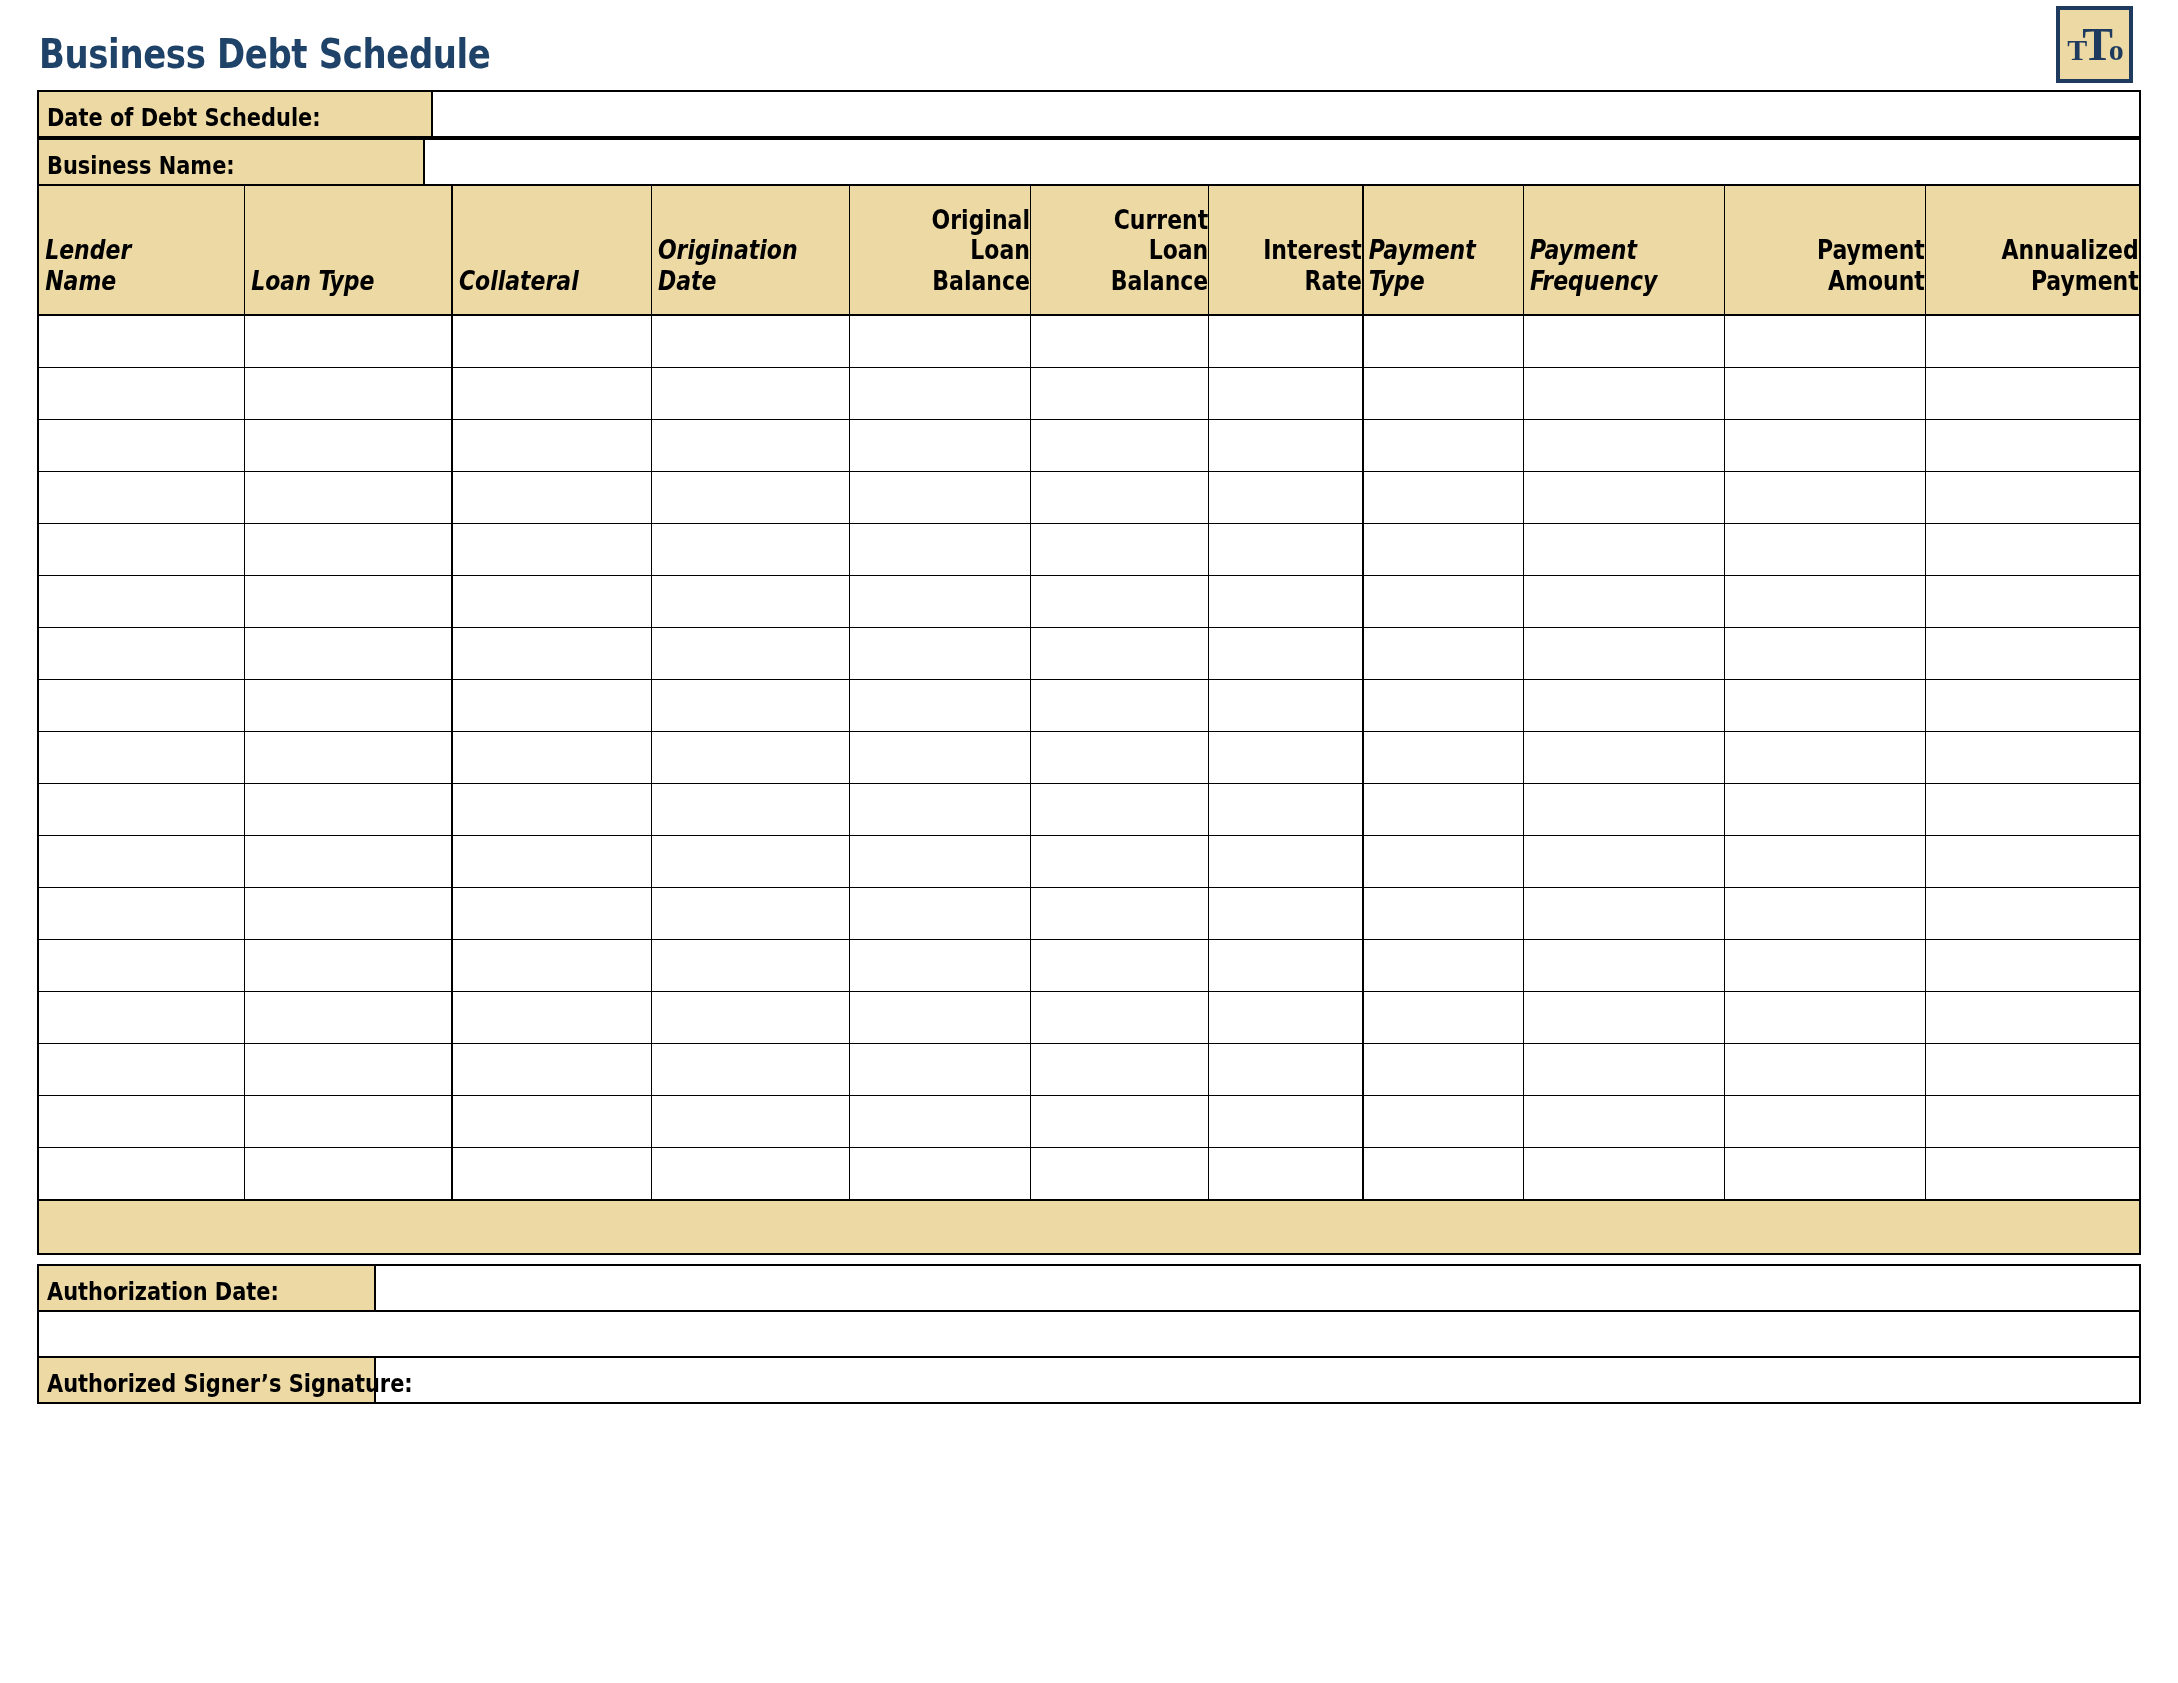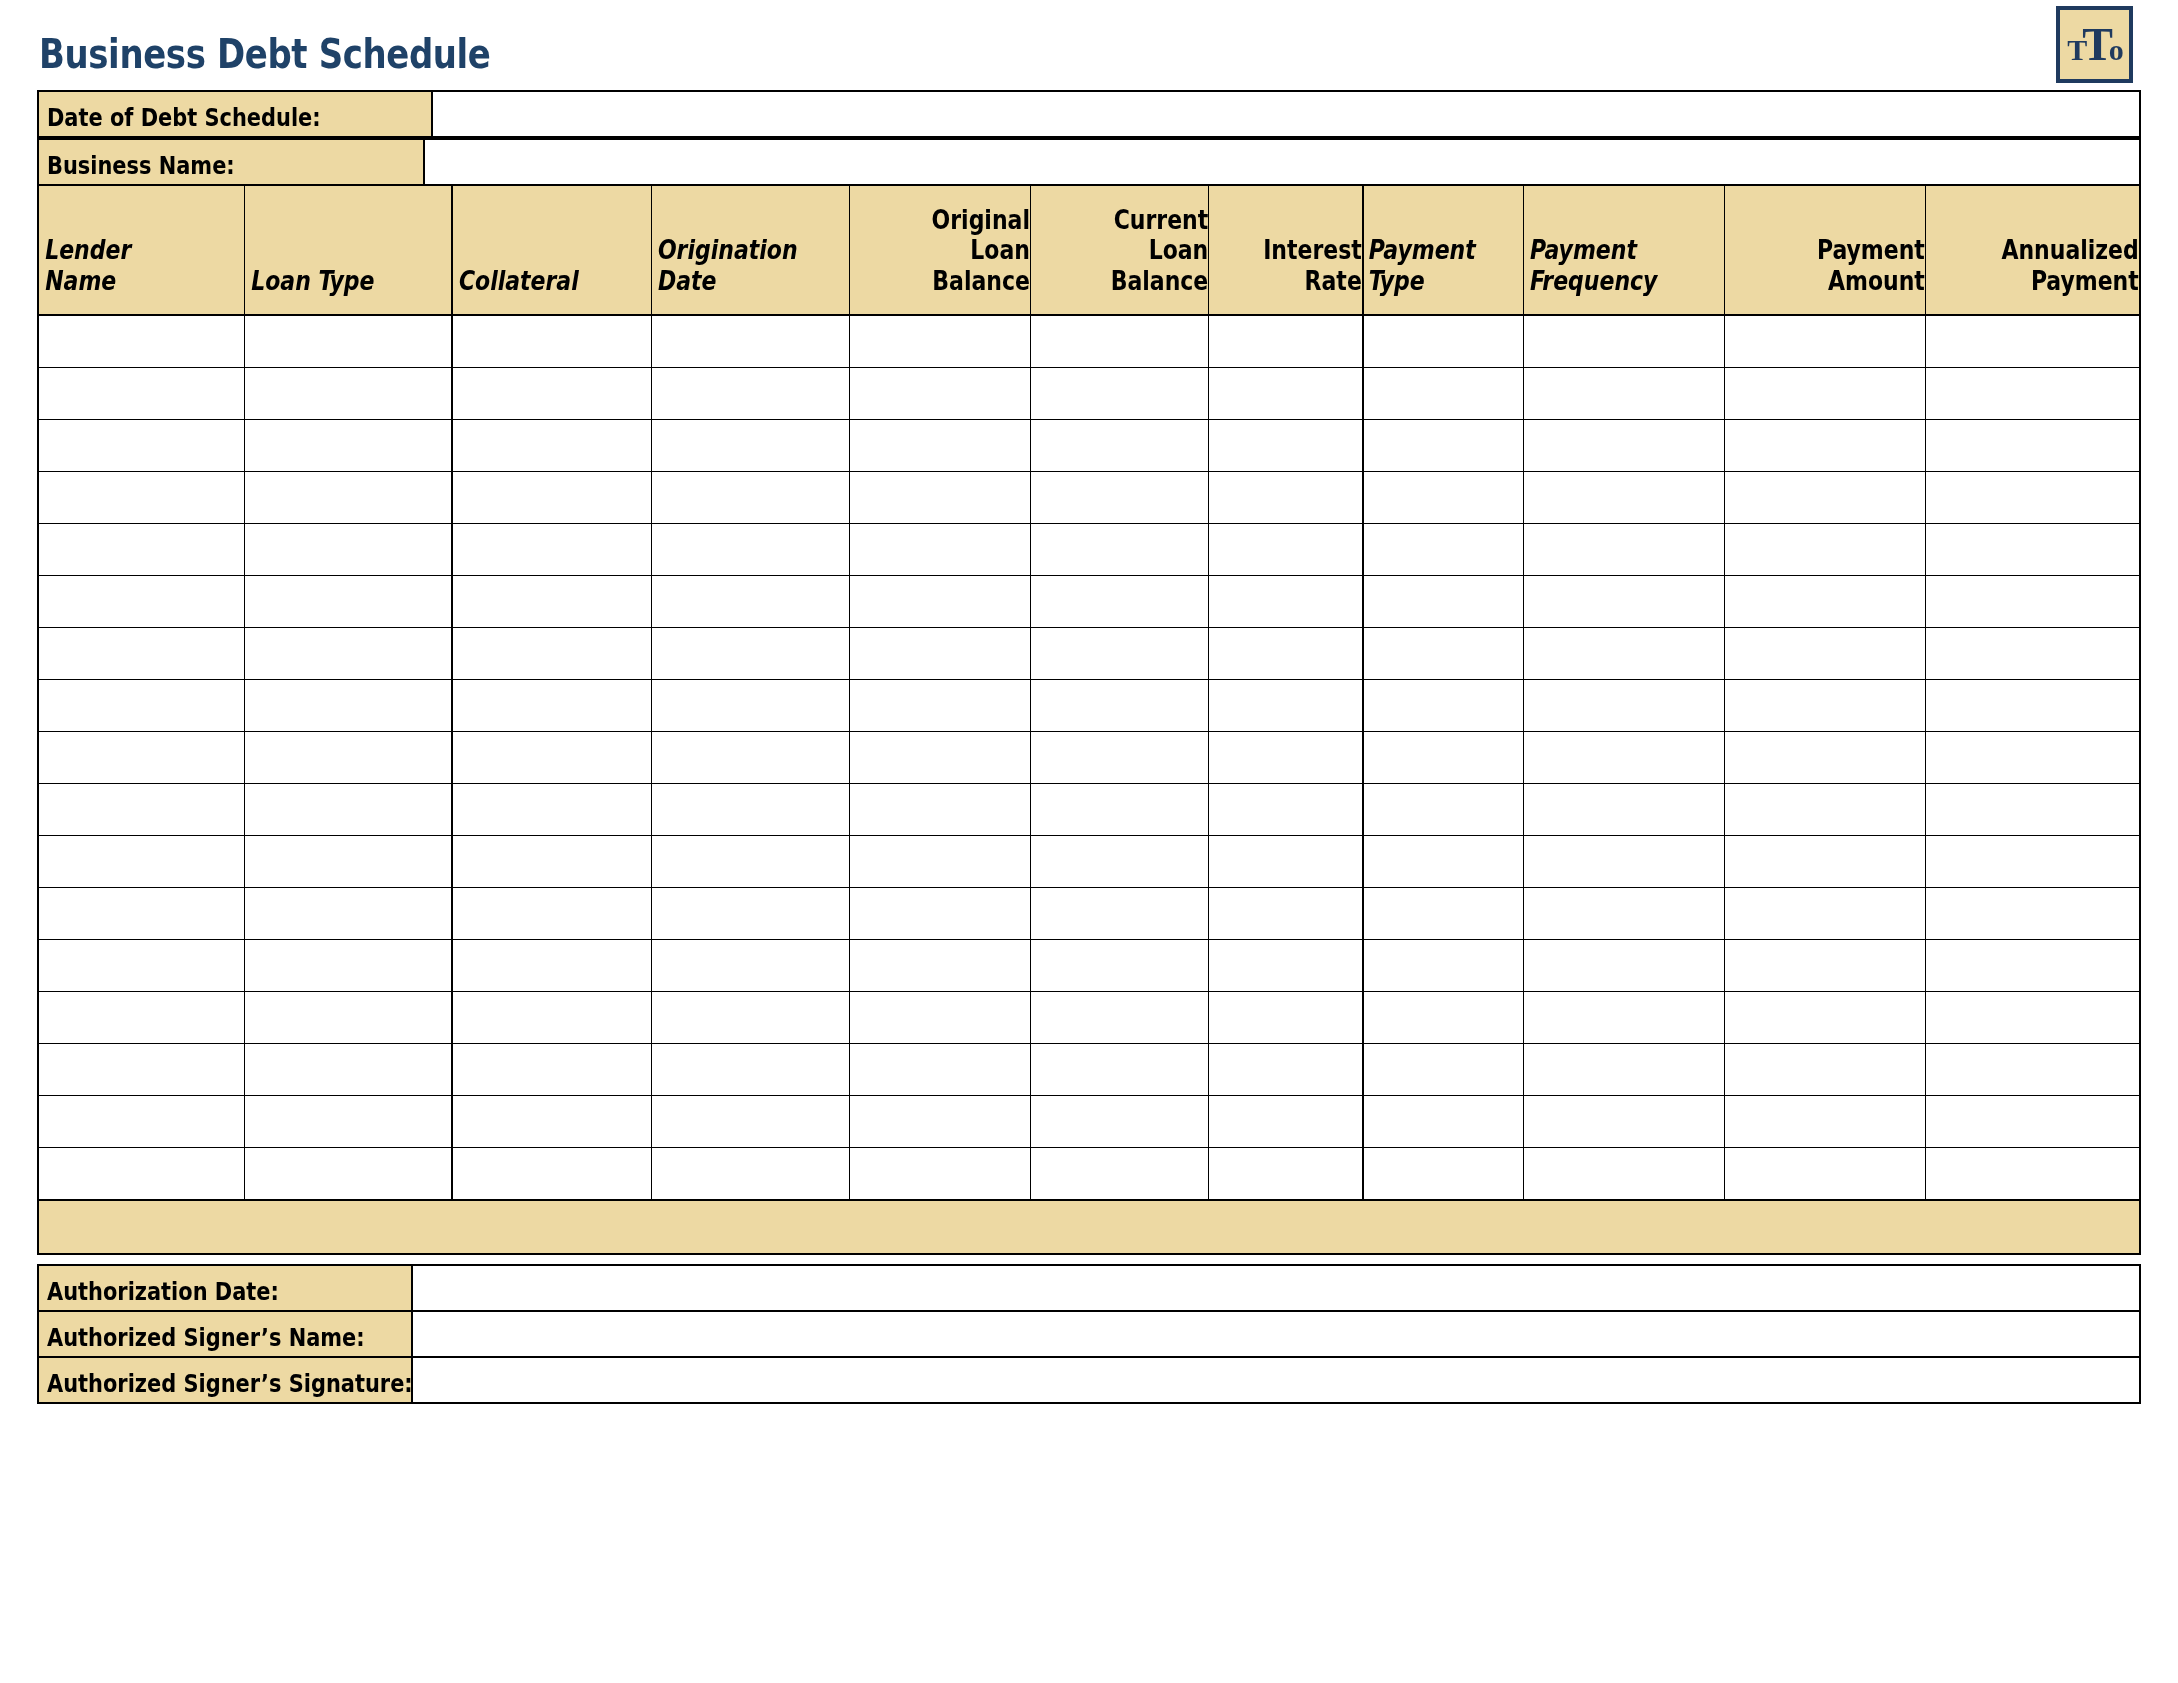--- a/index.html
+++ b/index.html
@@ -163,21 +163,21 @@
     margin-top: 9px;
     border-top: 2px solid #000;
   }
   .auth-row {
     display: flex;
     border-bottom: 2px solid #000;
     box-sizing: border-box;
   }
   .auth-row:last-child { border-bottom: none; }
   .auth-label {
-    width: 374px;
+    width: 337px;
     background: #EDD9A3;
     border-right: 2px solid #000;
     box-sizing: border-box;
     height: 44px;
     display: flex;
     align-items: flex-end;
     padding: 0 0 4px 8px;
     font-weight: 700;
     font-size: 25px;
     color: #000;
@@ -510,23 +510,20 @@
   <div class="spacer-band"></div>
 
   <div class="auth-block">
     <div class="auth-row">
       <div class="auth-label">
         <span>Authorization Date:</span>
       </div>
       <div class="auth-value"></div>
     </div>
     <div class="auth-row">
-      <div class="auth-label">
-        <span>Authorized Signer’s Name:</span>
-      </div>
       <div class="auth-value"></div>
     </div>
     <div class="auth-row">
       <div class="auth-label">
         <span>Authorized Signer’s Signature:</span>
       </div>
       <div class="auth-value"></div>
     </div>
   </div>
 

